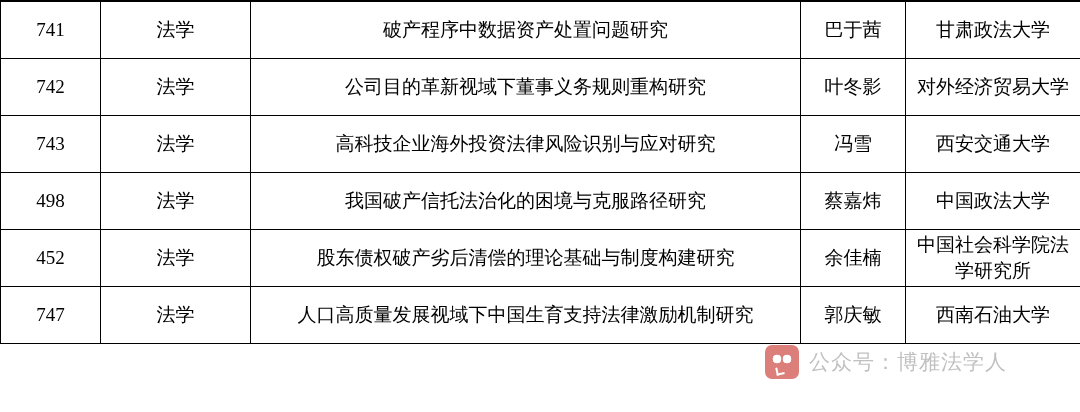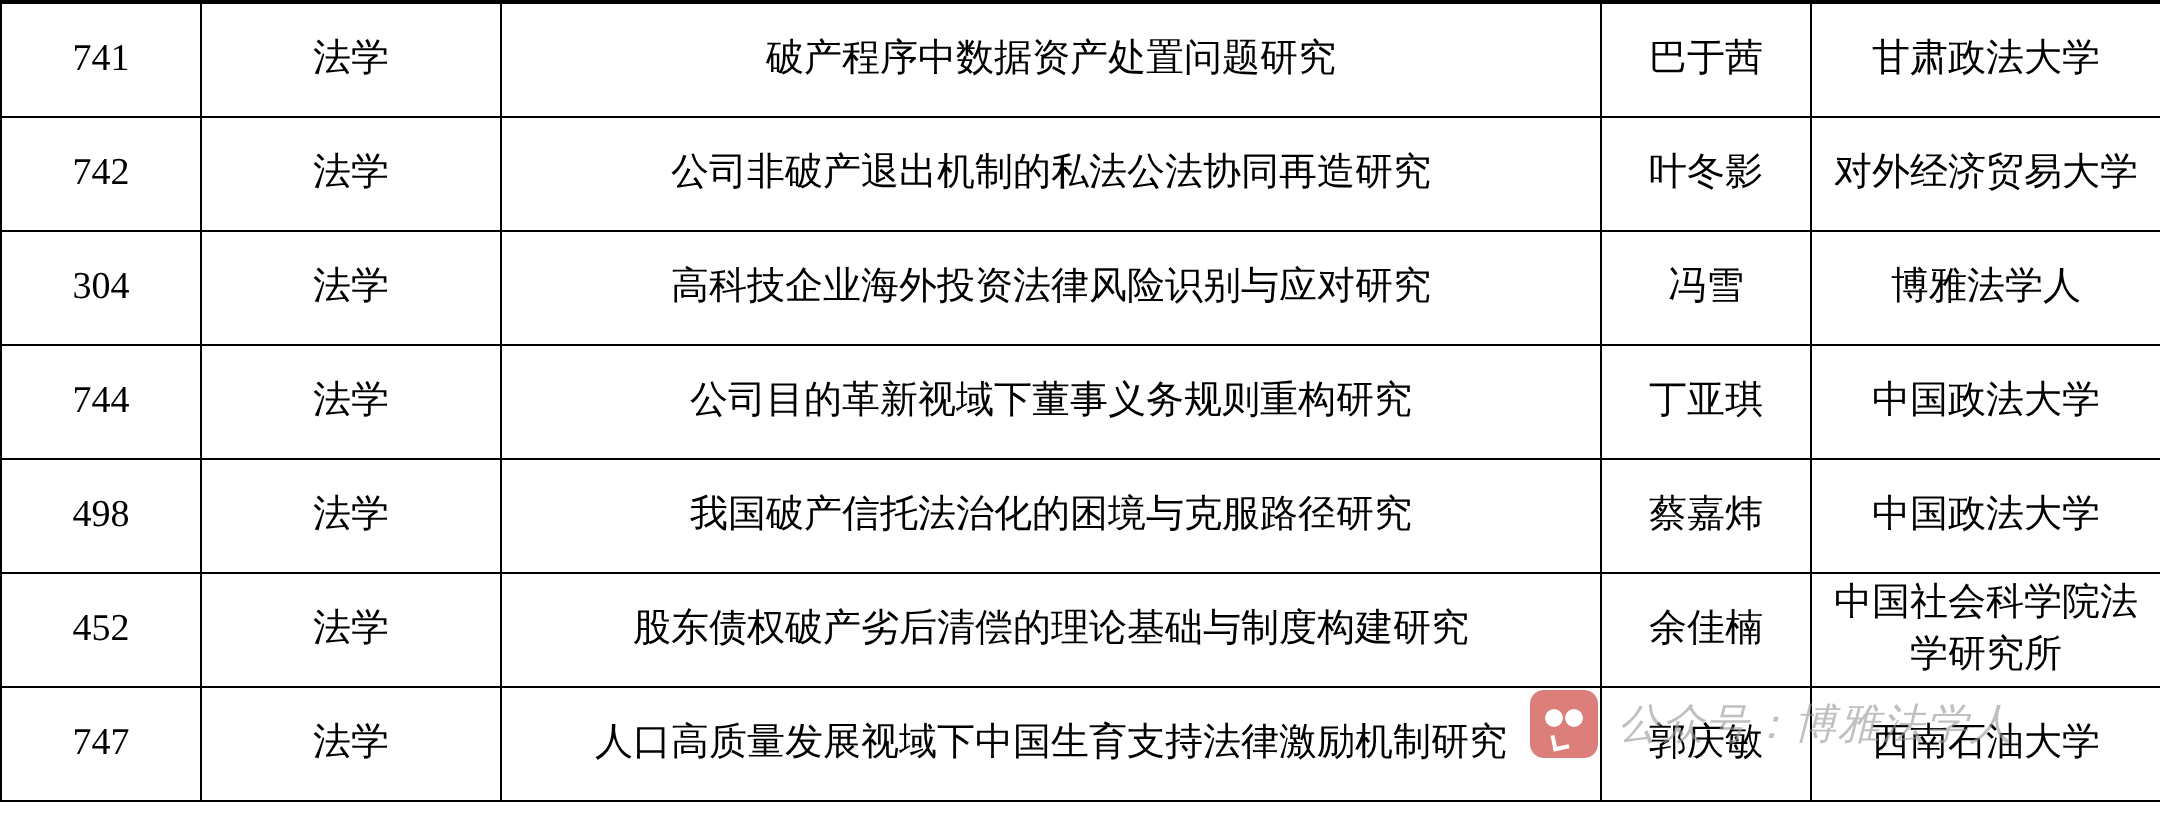--- a/index.html
+++ b/index.html
@@ -100,21 +100,20 @@
     border-left: 2px solid #ffffff;
     border-bottom: 2px solid #ffffff;
     transform: rotate(-12deg);
   }
   .wm-text {
     font-family: "Liberation Sans", sans-serif;
     font-size: 21px;
     color: #9a9a9a;
     letter-spacing: 1px;
     white-space: nowrap;
-    font-style: italic;
   }
 </style>
 </head>
 <body>
 
 <div class="table-wrap">
   <table class="project-table">
     <colgroup>
       <col class="c-id">
       <col class="c-disc">
@@ -126,37 +125,30 @@
       <tr>
         <td class="cell-id">741</td>
         <td class="cell-disc">法学</td>
         <td class="cell-title">破产程序中数据资产处置问题研究</td>
         <td class="cell-name">巴于茜</td>
         <td class="cell-org">甘肃政法大学</td>
       </tr>
       <tr>
         <td class="cell-id">742</td>
         <td class="cell-disc">法学</td>
-        <td class="cell-title">公司非破产退出机制的私法公法协同再造研究</td>
+        <td class="cell-title">公司目的革新视域下董事义务规则重构研究</td>
         <td class="cell-name">叶冬影</td>
         <td class="cell-org">对外经济贸易大学</td>
       </tr>
       <tr>
-        <td class="cell-id">304</td>
+        <td class="cell-id">743</td>
         <td class="cell-disc">法学</td>
         <td class="cell-title">高科技企业海外投资法律风险识别与应对研究</td>
         <td class="cell-name">冯雪</td>
-        <td class="cell-org">博雅法学人</td>
-      </tr>
-      <tr>
-        <td class="cell-id">744</td>
-        <td class="cell-disc">法学</td>
-        <td class="cell-title">公司目的革新视域下董事义务规则重构研究</td>
-        <td class="cell-name">丁亚琪</td>
-        <td class="cell-org">中国政法大学</td>
+        <td class="cell-org">西安交通大学</td>
       </tr>
       <tr>
         <td class="cell-id">498</td>
         <td class="cell-disc">法学</td>
         <td class="cell-title">我国破产信托法治化的困境与克服路径研究</td>
         <td class="cell-name">蔡嘉炜</td>
         <td class="cell-org">中国政法大学</td>
       </tr>
       <tr>
         <td class="cell-id">452</td>

